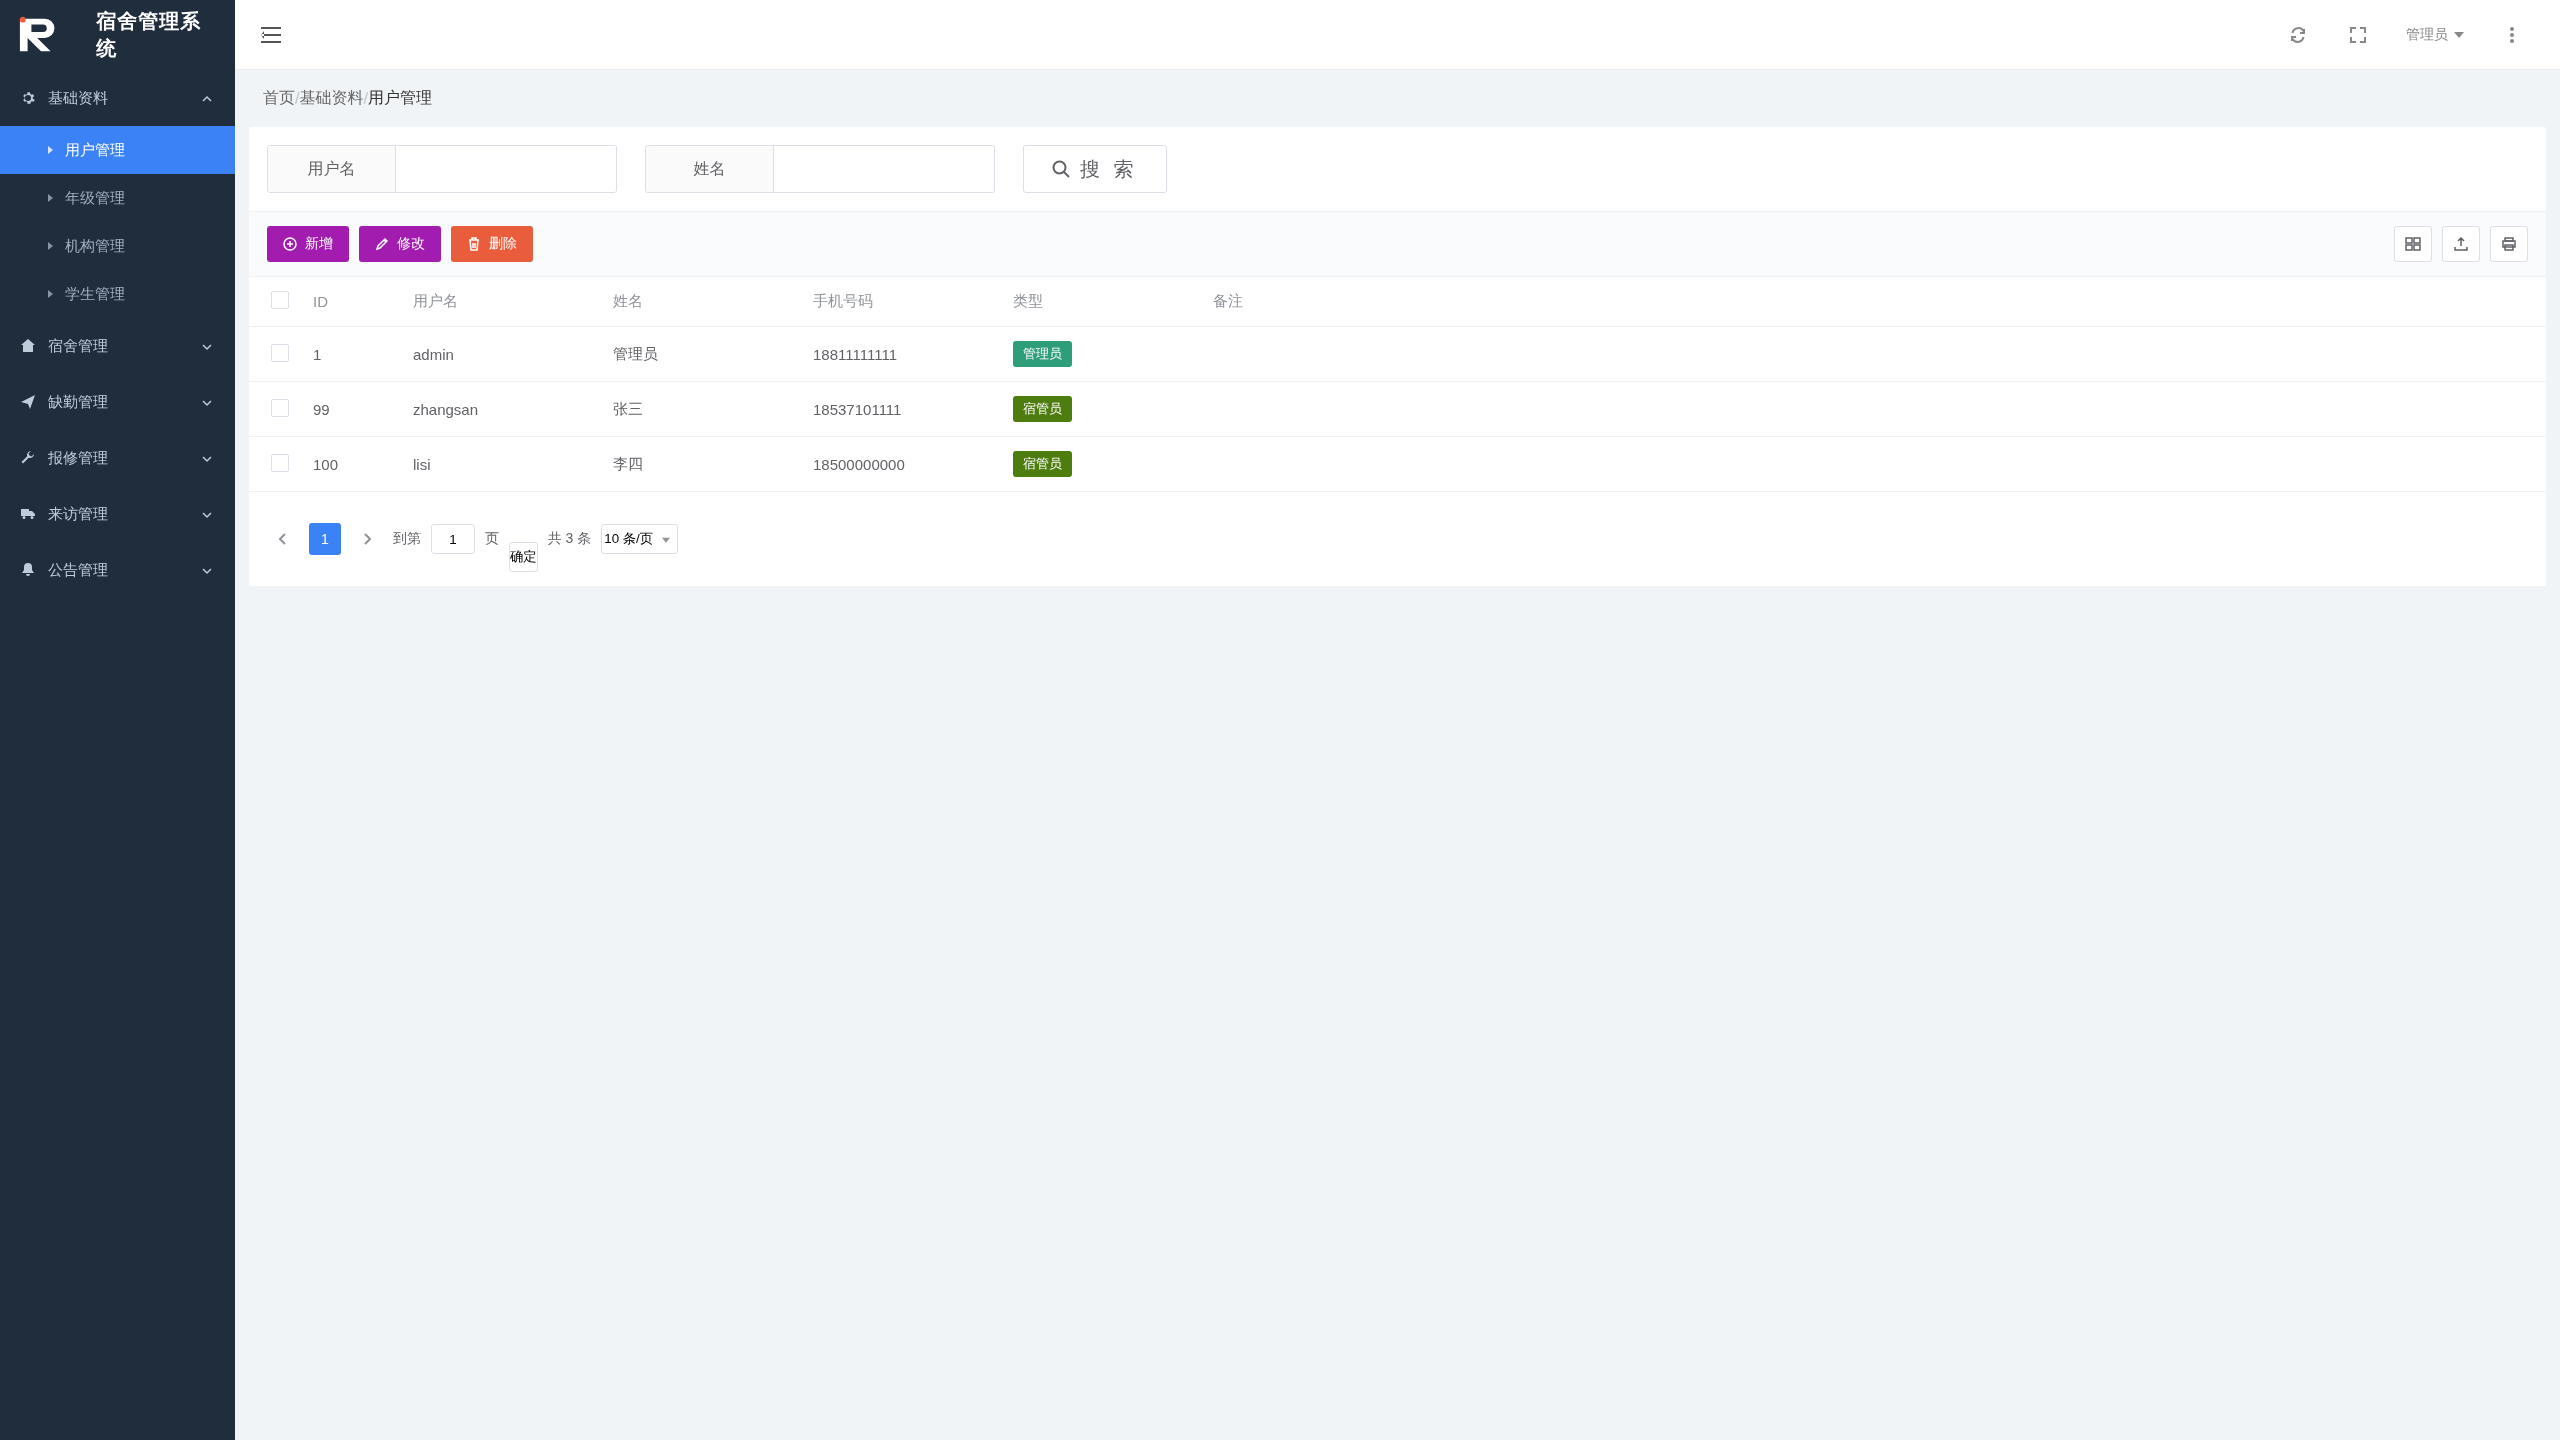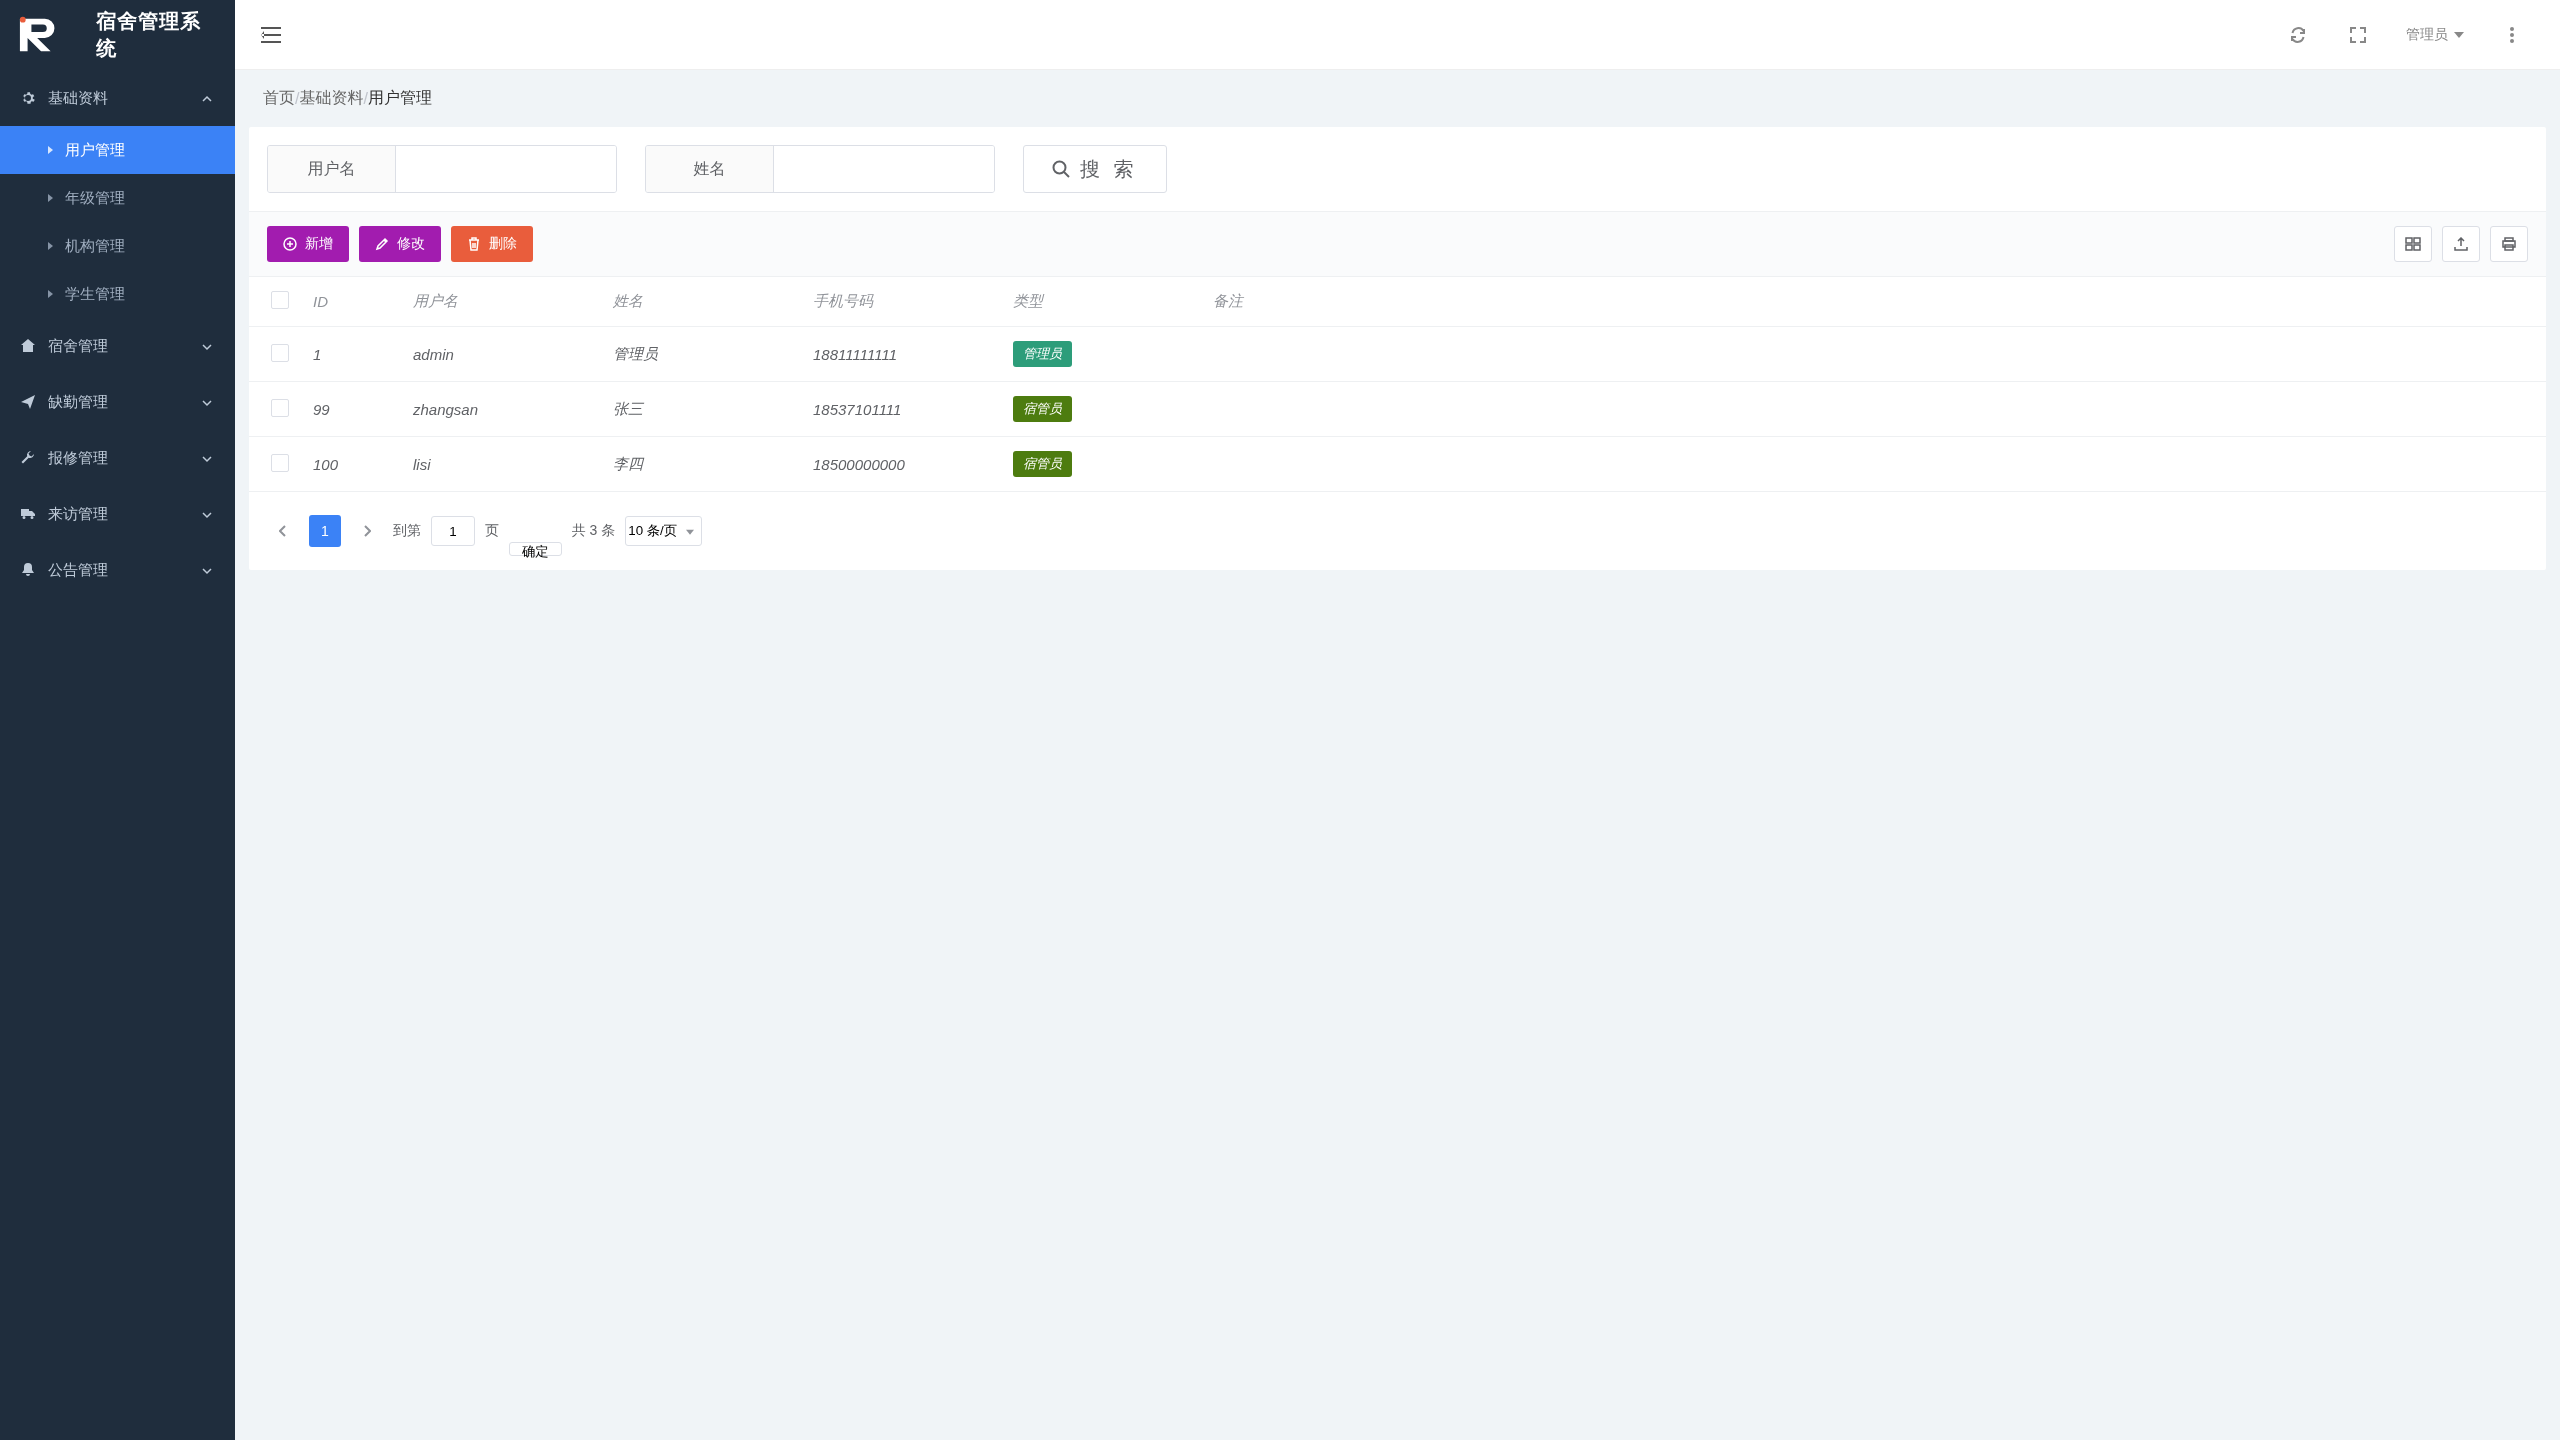--- a/index.html
+++ b/index.html
@@ -43,33 +43,33 @@
     .search-field-input { width: 220px; border: 0; outline: 0; padding: 0 12px; font-size: 15px; }
     .search-btn { height: 48px; padding: 0 28px; border: 1px solid #dcdfe6; background: #fff; border-radius: 3px; cursor: pointer; display: flex; align-items: center; gap: 10px; color: #606266; font-size: 20px; letter-spacing: 4px; }
     
     .toolbar { display: flex; align-items: center; gap: 10px; padding: 14px 18px; border-top: 1px solid #eef0f2; border-bottom: 1px solid #eef0f2; background: #fafbfc; }
     .btn { height: 36px; padding: 0 16px; border: 0; border-radius: 3px; cursor: pointer; display: inline-flex; align-items: center; gap: 8px; color: #fff; font-size: 14px; }
     .btn-primary { background: #a21caf; }
     .btn-warning { background: #e95d3c; }
     .toolbar-spacer { flex: 1; }
     .icon-btn { width: 38px; height: 36px; border: 1px solid #dcdfe6; background: #fff; border-radius: 3px; cursor: pointer; display: inline-flex; align-items: center; justify-content: center; color: #606266; }
     
-    .table { width: 100%; border-collapse: collapse; font-style: italic; }
+    .table { width: 100%; border-collapse: collapse; }
     .table th, .table td { text-align: left; padding: 14px 12px; font-size: 15px; color: #606266; border-bottom: 1px solid #eef0f2; }
     .table th { font-weight: 500; color: #909399; background: #fff; }
     .cb { width: 18px; height: 18px; border: 1px solid #dcdfe6; border-radius: 2px; display: inline-block; }
     .tag { display: inline-block; padding: 4px 10px; border-radius: 3px; color: #fff; font-size: 13px; }
     .tag-green { background: #2d9d7a; }
     .tag-orange { background: #4d7c0f; }
     
     .pagination { display: flex; align-items: center; gap: 10px; padding: 14px 18px; font-size: 14px; color: #606266; }
     .pg-btn { width: 32px; height: 32px; display: inline-flex; align-items: center; justify-content: center; cursor: pointer; border-radius: 3px; color: #909399; }
     .pg-btn.active { background: #3b82f6; color: #fff; }
     .pg-input { width: 44px; height: 30px; border: 1px solid #dcdfe6; border-radius: 3px; text-align: center; }
-    .pg-confirm { height: 14px; padding: 0 12px; border: 1px solid #dcdfe6; background: #fff; border-radius: 3px; cursor: pointer; margin-top: 36px; }
+    .pg-confirm { height: 30px; padding: 0 0; border: 1px solid #dcdfe6; background: #fff; border-radius: 3px; cursor: pointer; margin-top: 36px; }
     .pg-select { height: 30px; padding: 0 24px 0 2px; border: 1px solid #dcdfe6; background: #fff; border-radius: 3px; cursor: pointer; appearance: none; position: relative; }
     .pg-select-wrap { position: relative; display: inline-block; }
     .pg-select-wrap::after { content: ""; position: absolute; right: 8px; top: 50%; transform: translateY(-25%); border-left: 4px solid transparent; border-right: 4px solid transparent; border-top: 5px solid #909399; pointer-events: none; }
   </style>
 </head>
 <body>
 
 <div class="app">
 
   <aside class="sidebar">

